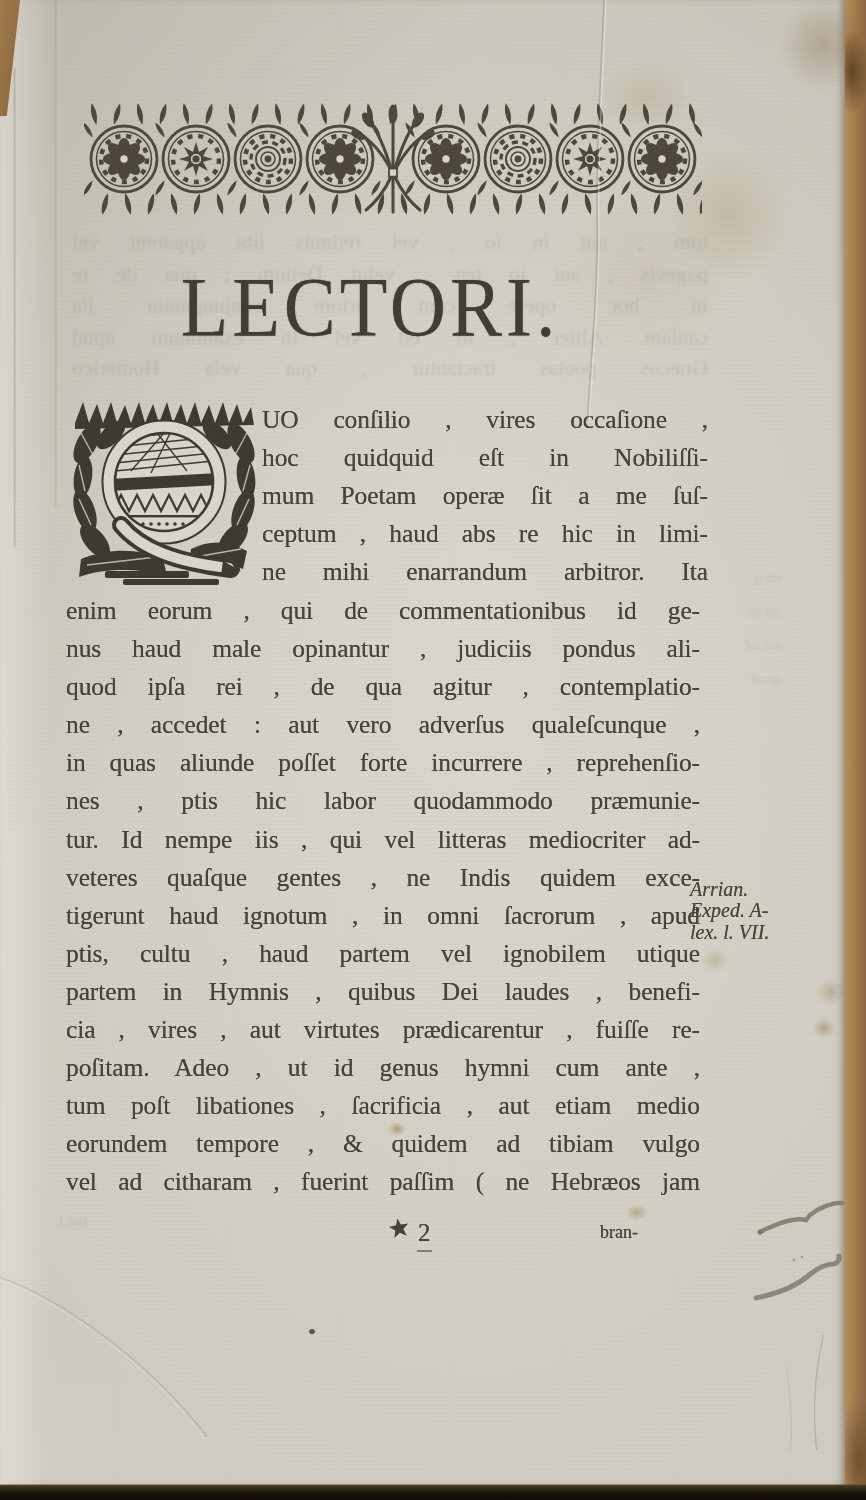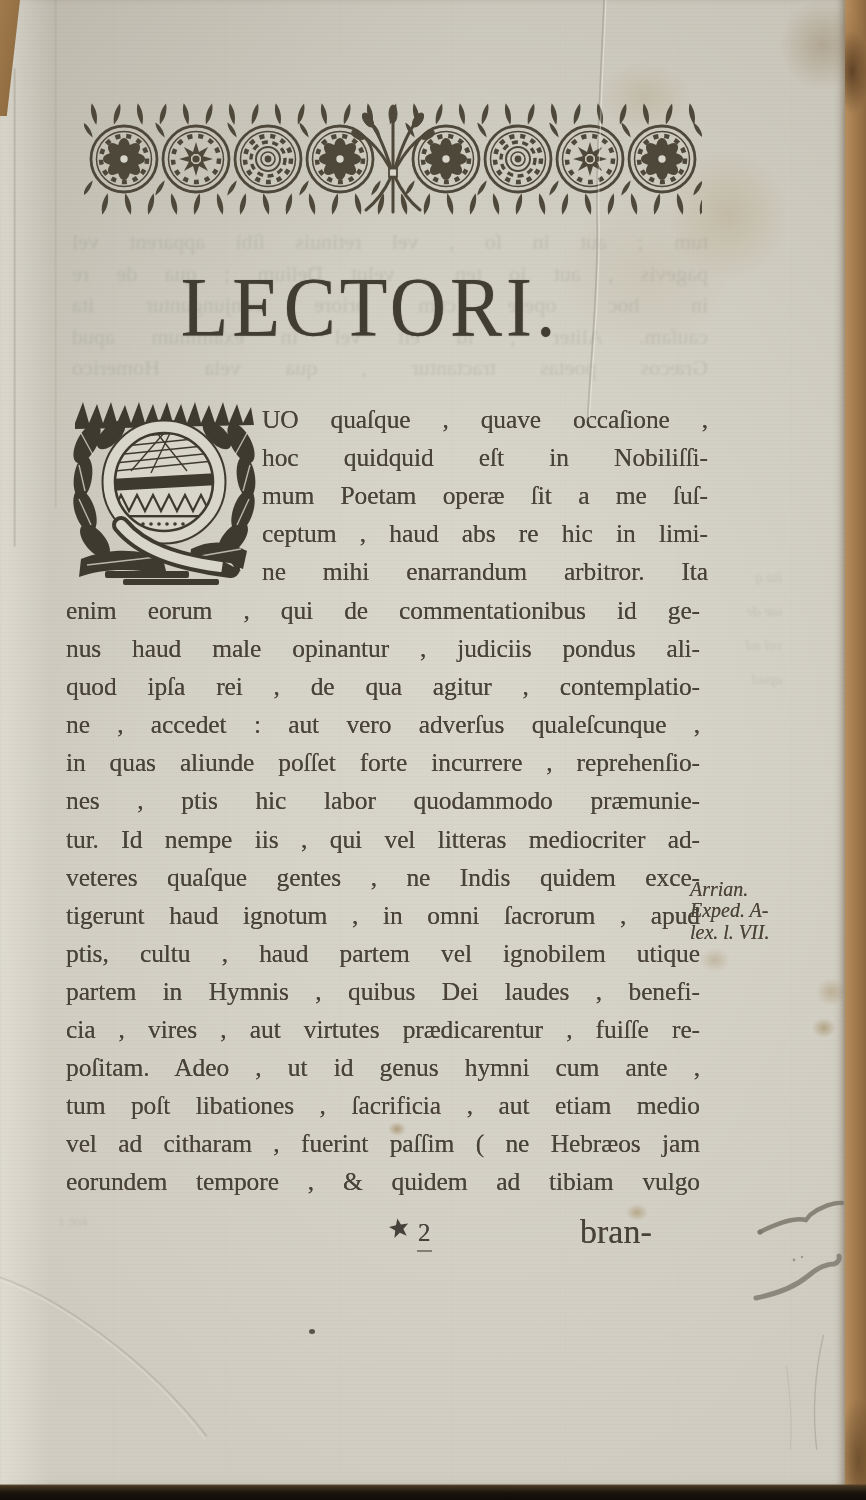--- a/index.html
+++ b/index.html
@@ -105,22 +105,22 @@
     color:#4a4336;text-shadow:0 0 .5px rgba(64,56,44,.7);
   }
   .signature{position:absolute;left:389px;top:1216px;width:60px;height:46px;color:#46413a;}
   .sig-star{position:absolute;left:0;top:2px;width:20px;height:20px;}
   .sig-num{
     position:absolute;left:28px;top:2px;font-size:25px;line-height:30px;
     color:#46413a;text-shadow:0 0 .5px rgba(64,56,44,.7);
     border-bottom:2px solid rgba(78,72,62,.6);padding:0 1px 2px 1px;
   }
   .catchword{
-    position:absolute;left:580px;top:1216px;
-    font-size:34px;line-height:32px;color:#48423a;
+    position:absolute;left:600px;top:1216px;
+    font-size:18px;line-height:32px;color:#48423a;
     text-shadow:0 0 .6px rgba(64,58,46,.75);
   }
 
   
   .penmarks{position:absolute;left:742px;top:1186px;width:118px;height:132px;}
   .creases{position:absolute;inset:0;pointer-events:none;}
 </style>
 </head>
 <body>
 
@@ -382,43 +382,43 @@
 
       <circle cx="93" cy="83" r="61" fill="none" stroke="#3e3a2f" stroke-width="3"></circle>
       <circle cx="93" cy="83" r="55" fill="none" stroke="#d8d5ca" stroke-width="11"></circle>
       <circle cx="93" cy="83" r="49" fill="none" stroke="#3e3a2f" stroke-width="2.6"></circle>
       <path d="M50,126 C70,150 104,163 160,170" stroke="#3e3a2f" stroke-width="18" fill="none" stroke-linecap="round"></path>
       <path d="M50,126 C70,150 104,163 158,169" stroke="#d8d5ca" stroke-width="10" fill="none" stroke-linecap="round"></path>
       <path d="M152,162 L170,172 L150,176" fill="#3e3a2f"></path>
     </svg>
 
     <div class="colA">
-        <div class="line">UO quaſque , quave occaſione ,</div>
+        <div class="line">UO conſilio , vires occaſione ,</div>
         <div class="line">hoc quidquid eſt in Nobiliſſi-</div>
         <div class="line">mum Poetam operæ ſit a me ſuſ-</div>
         <div class="line">ceptum , haud abs re hic in limi-</div>
         <div class="line">ne mihi enarrandum arbitror. Ita</div>
       </div>
     <div class="colB">
         <div class="line">enim eorum , qui de commentationibus id ge-</div>
         <div class="line">nus haud male opinantur , judiciis pondus ali-</div>
         <div class="line">quod ipſa rei , de qua agitur , contemplatio-</div>
         <div class="line">ne , accedet : aut vero adverſus qualeſcunque ,</div>
         <div class="line">in quas aliunde poſſet forte incurrere , reprehenſio-</div>
         <div class="line">nes , ptis hic labor quodammodo præmunie-</div>
         <div class="line">tur. Id nempe iis , qui vel litteras mediocriter ad-</div>
         <div class="line">veteres quaſque gentes , ne Indis quidem exce-</div>
         <div class="line">tigerunt haud ignotum , in omni ſacrorum , apud</div>
         <div class="line">ptis, cultu , haud partem vel ignobilem utique</div>
         <div class="line">partem in Hymnis , quibus Dei laudes , benefi-</div>
         <div class="line">cia , vires , aut virtutes prædicarentur , fuiſſe re-</div>
         <div class="line">poſitam. Adeo , ut id genus hymni cum ante ,</div>
         <div class="line">tum poſt libationes , ſacrificia , aut etiam medio</div>
+        <div class="line">eorundem tempore , &amp; quidem ad tibiam vulgo</div>
         <div class="line">vel ad citharam , fuerint paſſim ( ne Hebræos jam</div>
-        <div class="line">eorundem tempore , &amp; quidem ad tibiam vulgo</div>
       </div>
 
     <div class="margin-note">
         <div class="mn-line">Arrian.</div>
         <div class="mn-line">Exped. A-</div>
         <div class="mn-line">lex. l. VII.</div>
       </div>
 
     <div class="signature">
       <svg class="sig-star" viewBox="0 0 16 16">

